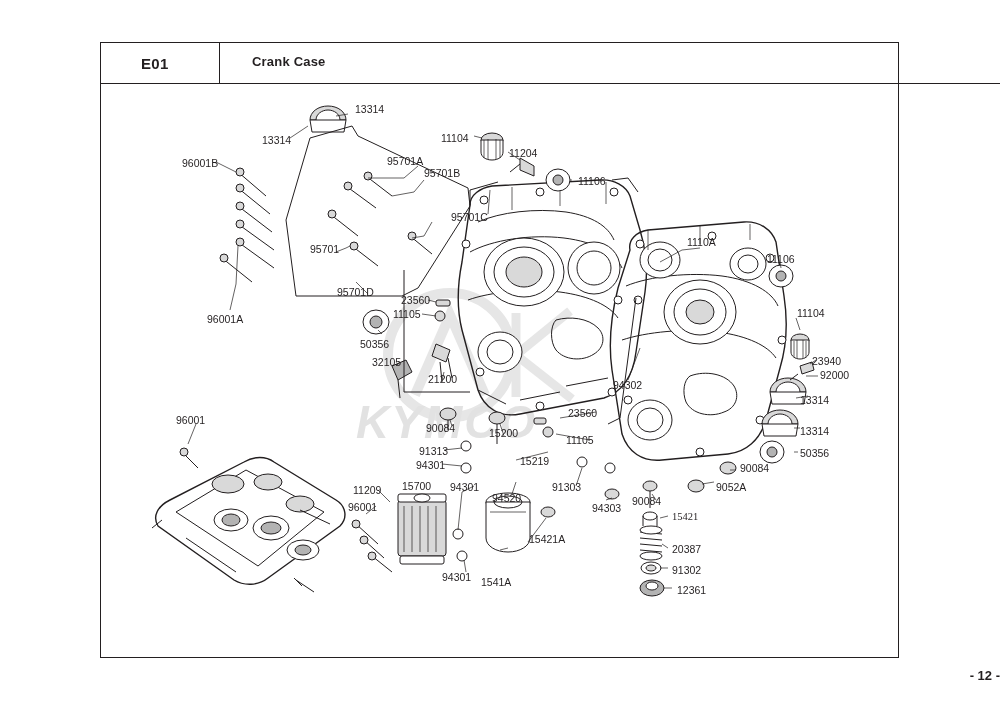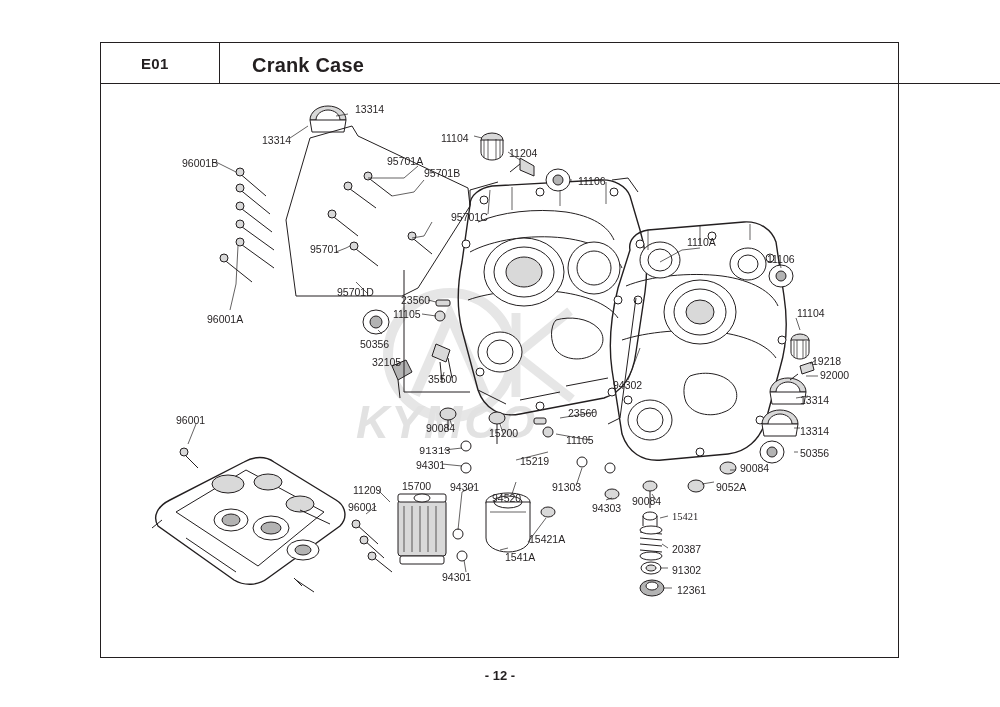--- a/index.html
+++ b/index.html
@@ -55,31 +55,31 @@
   .code-text {
     font-size: 15px;
     font-weight: bold;
     color: #231f20;
     letter-spacing: .3px;
   }
   .title-text {
     position: absolute;
     left: 152px;
     top: 12px;
-    font-size: 20px;
+    font-size: 13px;
     font-weight: bold;
     color: #231f20;
     letter-spacing: .2px;
   }
   .page-number {
     position: absolute;
     left: 0;
     top: 668px;
     width: 1000px;
-    text-align: center;
+    text-align: right;
     font-size: 13px;
     font-weight: bold;
     color: #231f20;
   }
   
   .watermark {
     position: absolute;
     left: 320px;
     top: 275px;
     width: 330px;
@@ -452,49 +452,49 @@
     <div class="lbl" style="left:687px; top:236px;">1110A</div>
     <div class="lbl" style="left:767px; top:253px;">11106</div>
     <div class="lbl" style="left:310px; top:243px;">95701</div>
     <div class="lbl" style="left:207px; top:313px;text-align:right;">96001A</div>
     <div class="lbl" style="left:337px; top:286px;">95701D</div>
     <div class="lbl" style="left:401px; top:294px;">23560</div>
     <div class="lbl" style="left:393px; top:308px;">11105</div>
     <div class="lbl" style="left:797px; top:307px;">11104</div>
     <div class="lbl" style="left:360px; top:338px;">50356</div>
     <div class="lbl" style="left:372px; top:356px;">32105</div>
-    <div class="lbl" style="left:428px; top:373px;">35500</div>
-    <div class="lbl" style="left:812px; top:355px;">19218</div>
+    <div class="lbl" style="left:428px; top:373px;">21200</div>
+    <div class="lbl" style="left:812px; top:355px;">23940</div>
     <div class="lbl" style="left:820px; top:369px;">92000</div>
     <div class="lbl" style="left:613px; top:379px;">94302</div>
     <div class="lbl" style="left:800px; top:394px;">13314</div>
     <div class="lbl" style="left:568px; top:407px;">23560</div>
     <div class="lbl" style="left:176px; top:414px;">96001</div>
     <div class="lbl" style="left:426px; top:422px;">90084</div>
     <div class="lbl" style="left:489px; top:427px;">15200</div>
     <div class="lbl" style="left:800px; top:425px;">13314</div>
     <div class="lbl" style="left:566px; top:434px;">11105</div>
     <div class="lbl" style="left:800px; top:447px;">50356</div>
-    <div class="lbl" style="left:419px; top:445px;font-family:Liberation Mono, monospace;">91313</div>
+    <div class="lbl" style="left:419px; top:445px;">91313</div>
     <div class="lbl" style="left:520px; top:455px;">15219</div>
     <div class="lbl" style="left:416px; top:459px;">94301</div>
     <div class="lbl" style="left:740px; top:462px;">90084</div>
     <div class="lbl" style="left:716px; top:481px;">9052A</div>
     <div class="lbl" style="left:353px; top:484px;">11209</div>
     <div class="lbl" style="left:402px; top:480px;">15700</div>
     <div class="lbl" style="left:450px; top:481px;">94301</div>
     <div class="lbl" style="left:492px; top:476px;margin-top:16px;">94520</div>
     <div class="lbl" style="left:552px; top:481px;">91303</div>
     <div class="lbl" style="left:592px; top:502px;">94303</div>
     <div class="lbl" style="left:632px; top:495px;">90084</div>
     <div class="lbl" style="left:348px; top:501px;">96001</div>
     <div class="lbl" style="left:672px; top:511px;font-family:Liberation Serif, serif;">15421</div>
     <div class="lbl" style="left:672px; top:543px;">20387</div>
     <div class="lbl" style="left:529px; top:533px;">15421A</div>
-    <div class="lbl" style="left:481px; top:551px;margin-left:24px;">1541A</div>
+    <div class="lbl" style="left:481px; top:576px;">1541A</div>
     <div class="lbl" style="left:442px; top:571px;">94301</div>
     <div class="lbl" style="left:672px; top:564px;">91302</div>
     <div class="lbl" style="left:677px; top:584px;">12361</div>
   </div>
 
   <div class="page-number">- 12 -</div>
 
 </div>
 
 </body></html>

